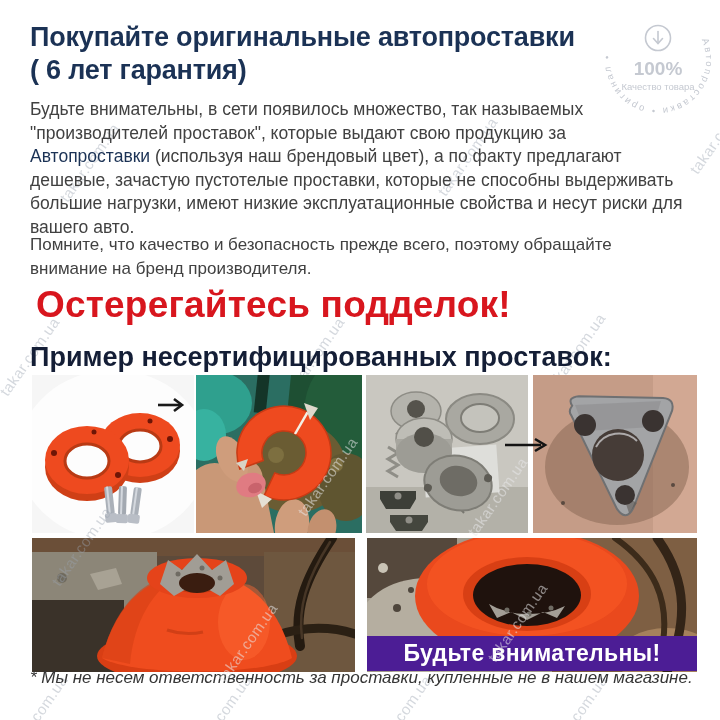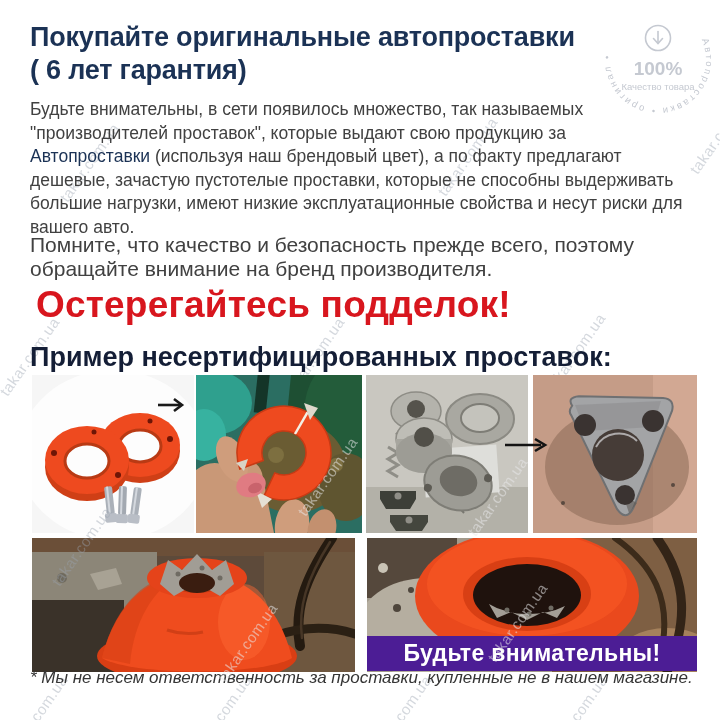--- a/index.html
+++ b/index.html
@@ -17,21 +17,21 @@
   .wm.onphoto { color:#e8e8ea; opacity:.55; }
   
   .title { position:absolute; left:30px; top:21px; color:#1b3255;
     font-size:27px; line-height:33px; font-weight:bold; letter-spacing:-.2px; }
   .badge { position:absolute; left:598px; top:0px; width:120px; height:120px; }
   
   .intro { position:absolute; left:30px; top:98px; width:660px;
     font-size:17.5px; line-height:23.5px; color:#414141; }
   .intro b { color:#1b3255; font-weight:normal; }
   .reminder { position:absolute; left:30px; top:233px; width:660px;
-    font-size:21px; line-height:23.5px; color:#414141; }
+    font-size:17px; line-height:23.5px; color:#414141; }
   .warning { position:absolute; left:36px; top:284px; color:#d8161e;
     font-size:37px; font-weight:800; letter-spacing:.2px; }
   .examples { position:absolute; left:30px; top:342px; color:#141e36;
     font-size:27px; font-weight:bold; }
   
   .grid-top { position:absolute; left:30px; top:375px; width:668px; height:158px; }
   .grid-bottom { position:absolute; left:30px; top:538px; width:668px; height:134px; }
   .photo { position:absolute; top:0; height:100%; overflow:hidden; }
   .photo svg { display:block; width:100%; height:100%; }
   .p1 { left:2px;   width:162px; }

